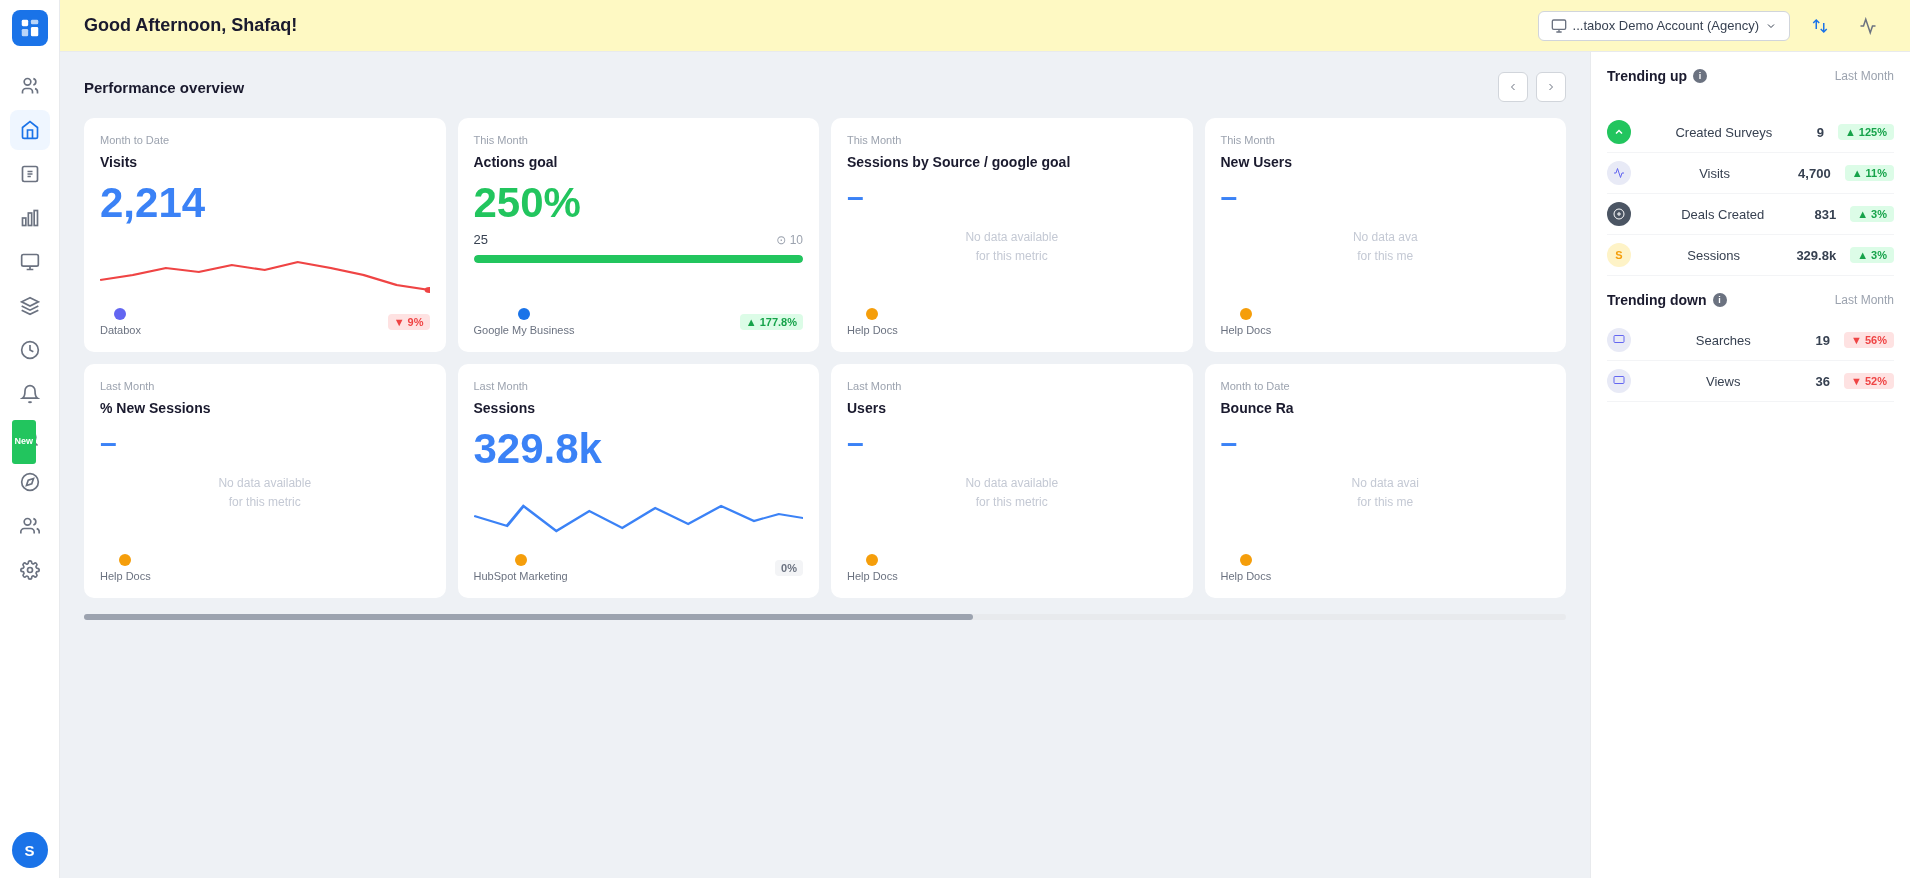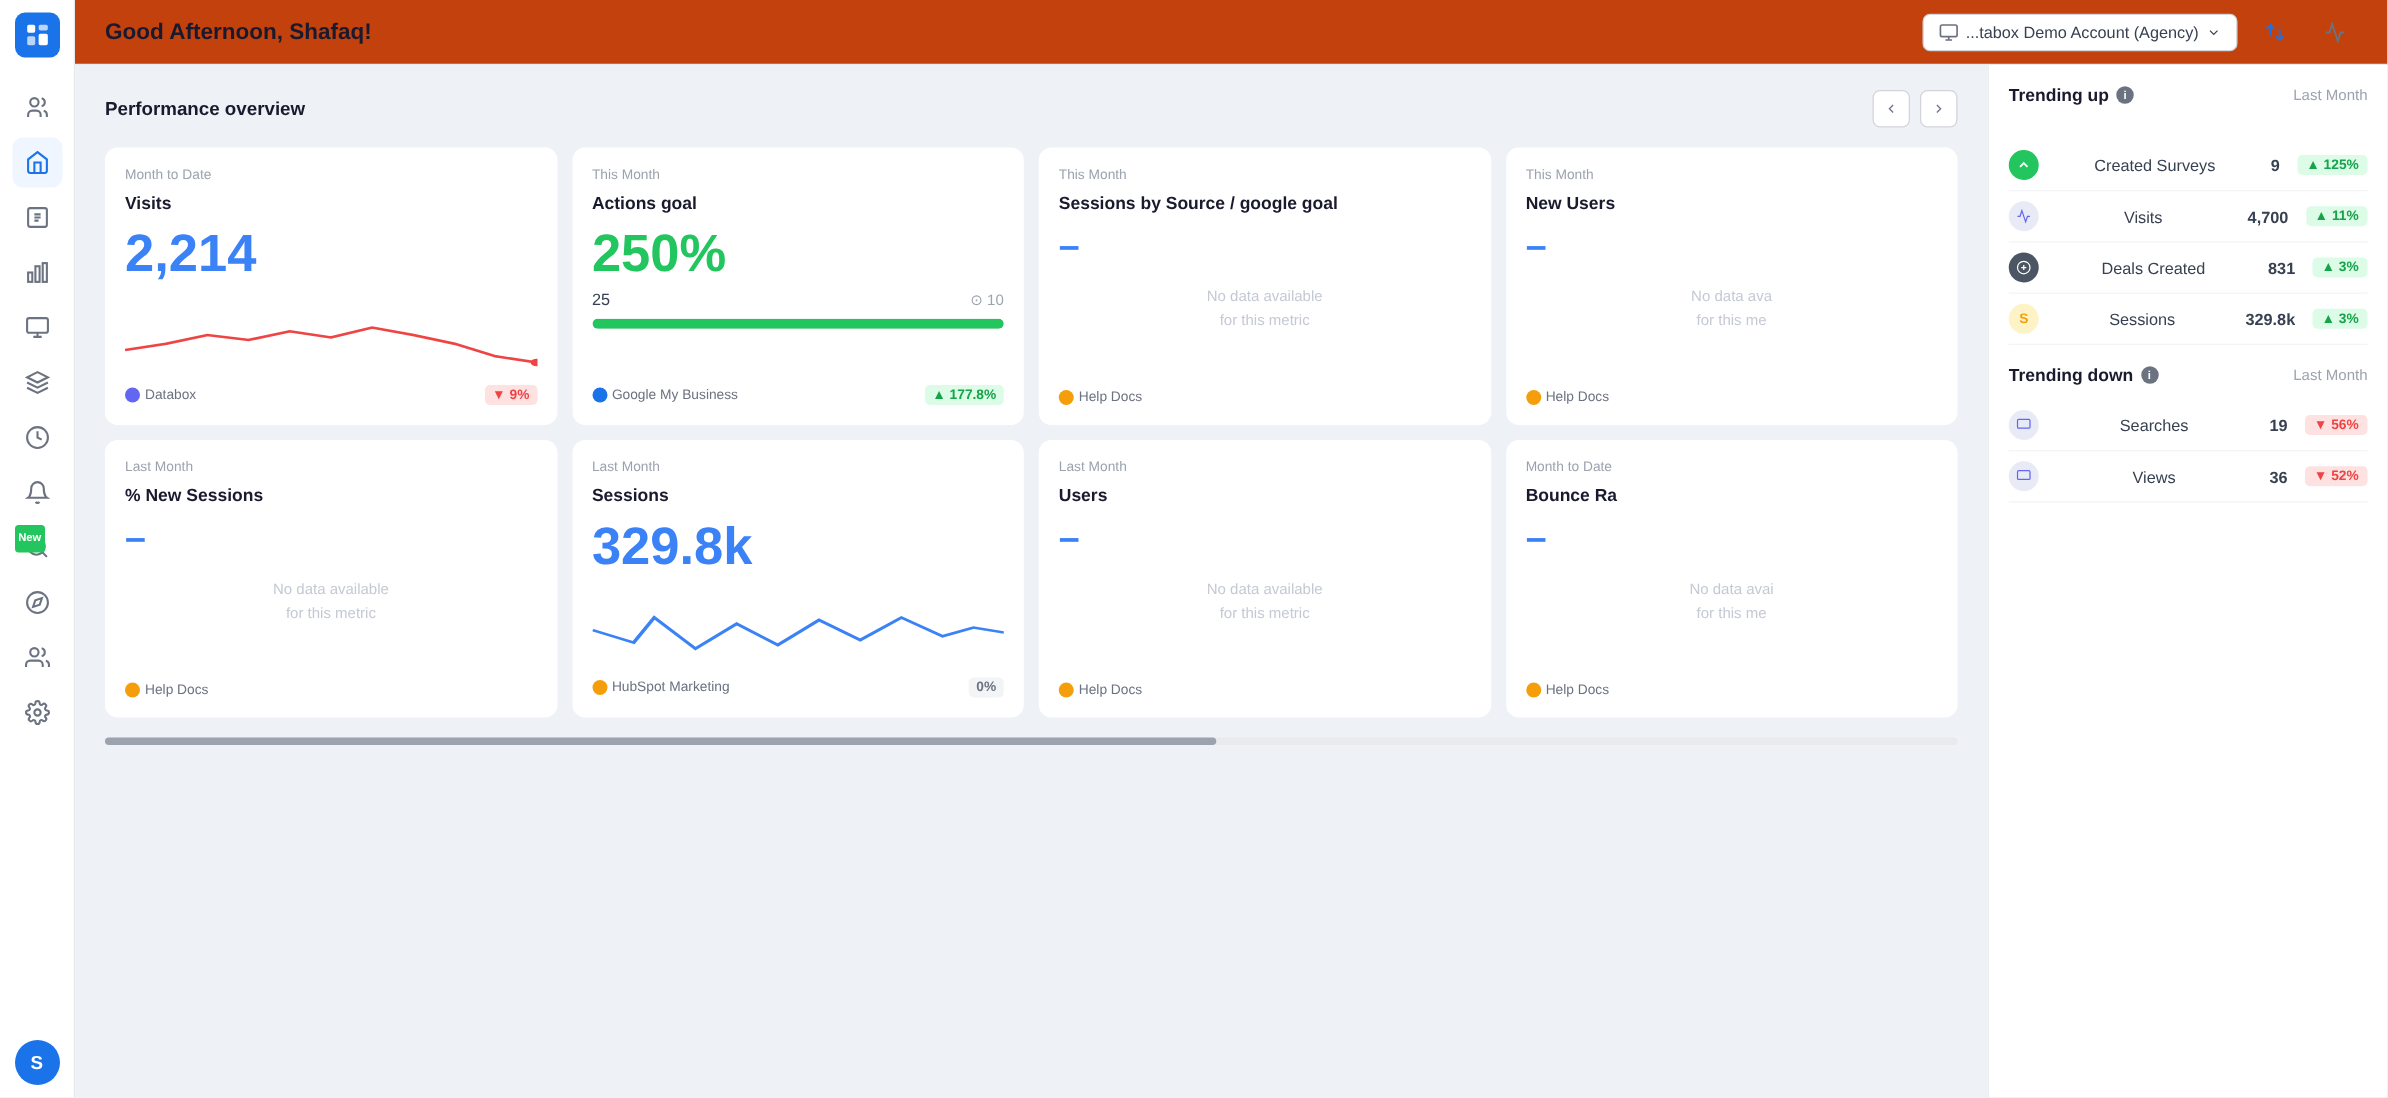--- a/index.html
+++ b/index.html
@@ -35,21 +35,21 @@
     }
     .sidebar-item.active { background: #eff6ff; color: #1a73e8; }
     .sidebar-item svg { width: 20px; height: 20px; }
     .new-badge {
       position: absolute;
       top: 2px; left: 2px;
       background: #22c55e;
       color: #fff;
       font-size: 9px;
       font-weight: 700;
-      padding: 5px 3px;
+      padding: 16px 3px;
       border-radius: 3px;
       line-height: 1.3;
     }
     .sidebar-avatar {
       width: 36px; height: 36px;
       border-radius: 50%;
       background: #1a73e8;
       color: #fff;
       display: flex; align-items: center; justify-content: center;
       font-weight: 700;
@@ -61,21 +61,21 @@
     
     .main-area {
       flex: 1;
       display: flex;
       flex-direction: column;
       overflow: hidden;
     }
 
     
     .topbar {
-      background: #c2410c;
+      background: #fef9c3;
       height: 52px;
       display: flex;
       align-items: center;
       padding: 0 24px;
       border-bottom: 1px solid #e8eaed;
       justify-content: space-between;
     }
     .topbar-title {
       font-size: 18px;
       font-weight: 600;
@@ -232,20 +232,21 @@
       display: flex;
       align-items: center;
       justify-content: space-between;
       font-size: 11px;
       color: #6b7280;
     }
     .card-footer-left {
       display: flex;
       align-items: center;
       gap: 4px;
+      flex-direction: column;
     }
     .source-dot {
       width: 12px; height: 12px;
       border-radius: 50%;
     }
     .badge-down {
       background: #fee2e2;
       color: #ef4444;
       border-radius: 4px;
       padding: 2px 6px;

